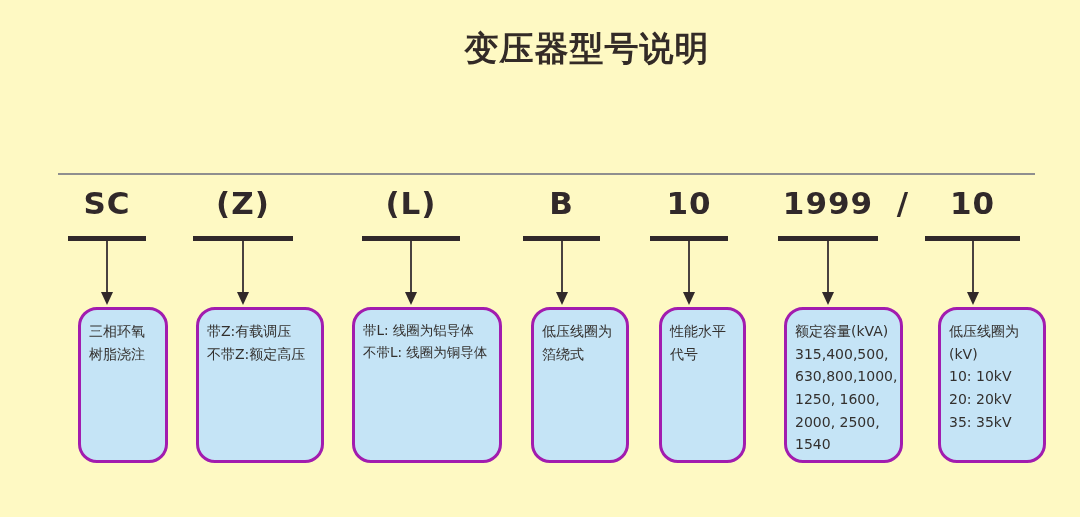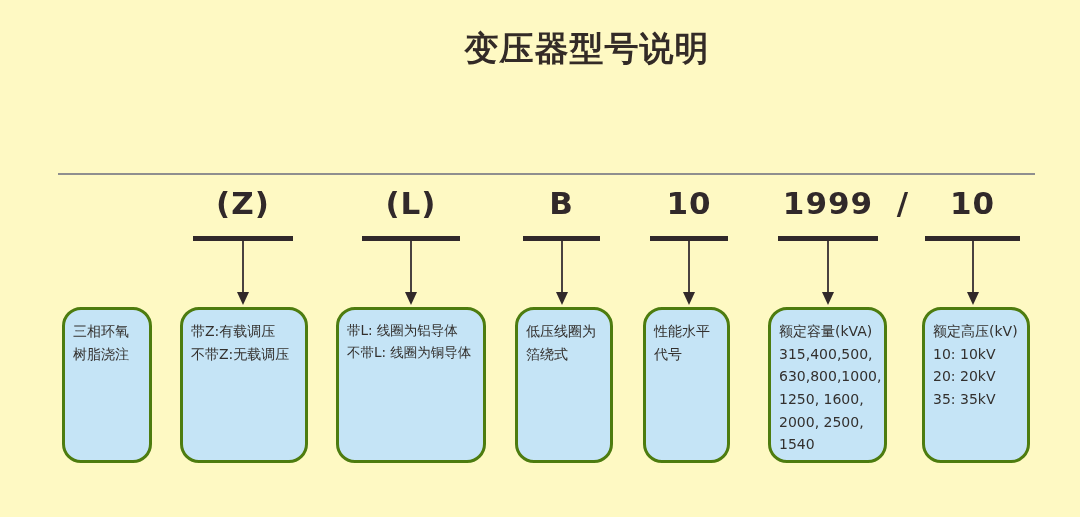--- a/index.html
+++ b/index.html
@@ -23,36 +23,42 @@
   .bar{height:5px;background:#31292a;margin-top:17px;width:100%;}
   .shaft{display:block;width:2px;height:51px;background:#4a4240;margin:0 auto;}
   .head{
     display:block;width:0;height:0;margin:0 auto;
     border-left:6px solid transparent;border-right:6px solid transparent;
     border-top:13px solid #31292a;
   }
   .slash-col{position:absolute;top:188px;text-align:center;}
   .info-box{
     position:absolute;top:307px;height:156px;box-sizing:border-box;
-    background:#c5e4f6;border:3px solid #4d7c0f;border-radius:19px;
+    background:#c5e4f6;border:3px solid #a21caf;border-radius:19px;margin-left:16px;
   }
   .box-text{
     padding:10px 6px 0 8px;font-size:14px;line-height:1.62;color:#33302e;
     white-space:pre-line;text-align:left;
   }
 </style>
 </head>
 <body>
 
 <div class="page">
 
   <div class="title">变压器型号说明</div>
 
   <div class="divider"></div>
 
+  <div class="code-col" style="left:68px;width:78px">
+    <div class="code">SC</div>
+    <div class="bar"></div>
+    <span class="shaft"></span>
+    <span class="head"></span>
+  </div>
 
   <div class="code-col" style="left:193px;width:100px">
     <div class="code">(Z)</div>
     <div class="bar"></div>
     <span class="shaft"></span>
     <span class="head"></span>
   </div>
 
   <div class="code-col" style="left:362px;width:98px">
     <div class="code">(L)</div>
@@ -93,21 +99,21 @@
     <span class="head"></span>
   </div>
 
   <div class="info-box" style="left:62px;width:90px">
     <div class="box-text">三相环氧
 树脂浇注</div>
   </div>
 
   <div class="info-box" style="left:180px;width:128px">
     <div class="box-text">带Z:有载调压
-不带Z:无载调压</div>
+不带Z:额定高压</div>
   </div>
 
   <div class="info-box" style="left:515px;width:98px">
     <div class="box-text">低压线圈为
 箔绕式</div>
   </div>
 
   <div class="info-box" style="left:336px;width:150px">
     <div class="box-text" style="font-size:13.5px">带L: 线圈为铝导体
 不带L: 线圈为铜导体</div>
@@ -121,19 +127,19 @@
   <div class="info-box" style="left:768px;width:119px">
     <div class="box-text">额定容量(kVA)
 315,400,500,
 630,800,1000,
 1250, 1600,
 2000, 2500,
 1540</div>
   </div>
 
   <div class="info-box" style="left:922px;width:108px">
-    <div class="box-text">额定高压(kV)
+    <div class="box-text">低压线圈为(kV)
 10: 10kV
 20: 20kV
 35: 35kV</div>
   </div>
 
 </div>
 
 </body></html>

